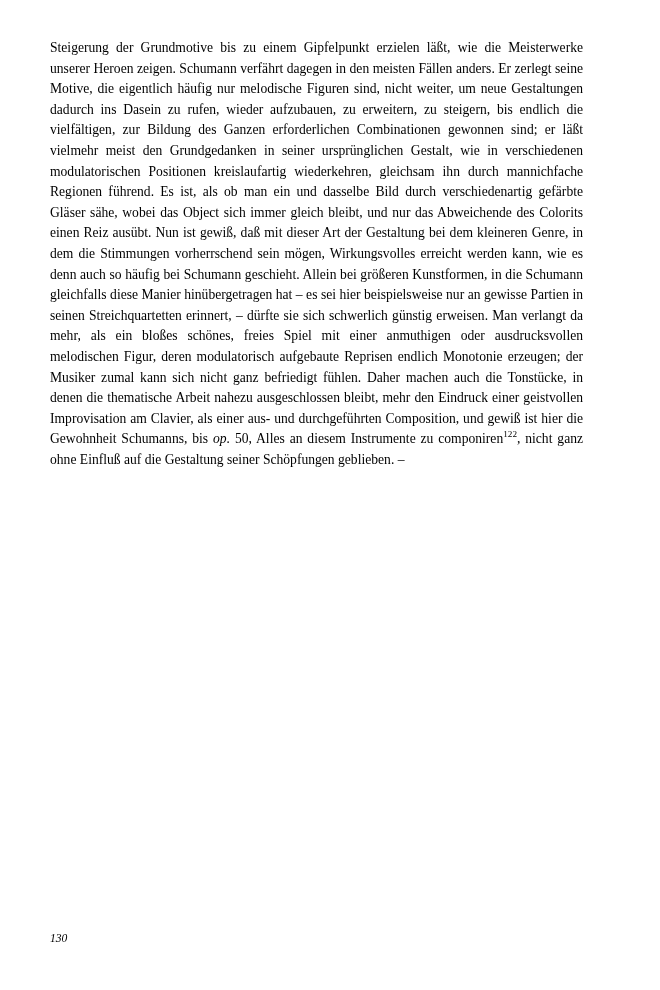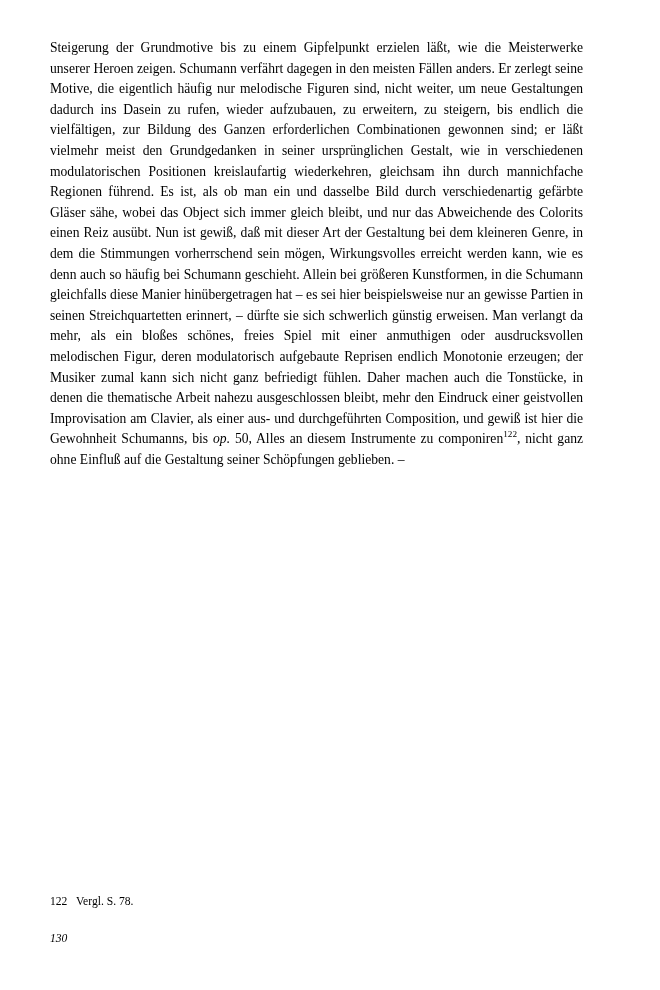--- a/index.html
+++ b/index.html
@@ -67,19 +67,16 @@
 </style>
 </head>
 <body>
 
 <div class="page">
 
   <div class="body-text">
     <p><span>Steigerung der Grundmotive bis zu einem Gipfelpunkt erzielen läßt, wie die Meisterwerke unserer Heroen zeigen. Schumann verfährt dagegen in den meisten Fällen anders. Er zerlegt seine Motive, die eigentlich häufig nur melodische Figuren sind, nicht weiter, um neue Gestaltungen dadurch ins Dasein zu rufen, wieder aufzubauen, zu erweitern, zu steigern, bis endlich die vielfältigen, zur Bildung des Ganzen erforderlichen Combinationen gewonnen sind; er läßt vielmehr meist den Grundgedanken in seiner ursprünglichen Gestalt, wie in verschiedenen modulatorischen Positionen kreislaufartig wiederkehren, gleichsam ihn durch mannichfache Regionen führend. Es ist, als ob man ein und dasselbe Bild durch verschiedenartig gefärbte Gläser sähe, wobei das Object sich immer gleich bleibt, und nur das Abweichende des Colorits einen Reiz ausübt. Nun ist gewiß, daß mit dieser Art der Gestaltung bei dem kleineren Genre, in dem die Stimmungen vorherrschend sein mögen, Wirkungsvolles erreicht werden kann, wie es denn auch so häufig bei Schumann geschieht. Allein bei größeren Kunstformen, in die Schumann gleichfalls diese Manier hinübergetragen hat – es sei hier beispielsweise nur an gewisse Partien in seinen Streichquartetten erinnert, – dürfte sie sich schwerlich günstig erweisen. Man verlangt da mehr, als ein bloßes schönes, freies Spiel mit einer anmuthigen oder ausdrucksvollen melodischen Figur, deren modulatorisch aufgebaute Reprisen endlich Monotonie erzeugen; der Musiker zumal kann sich nicht ganz befriedigt fühlen. Daher machen auch die Tonstücke, in denen die thematische Arbeit nahezu ausgeschlossen bleibt, mehr den Eindruck einer geistvollen Improvisation am Clavier, als einer aus- und durchgeführten Composition, und gewiß ist hier die Gewohnheit Schumanns, bis </span><span class="italic">op.</span><span> 50, Alles an diesem Instrumente zu componiren</span><sup class="fn-marker">122</sup><span>, nicht ganz ohne Einfluß auf die Gestaltung seiner Schöpfungen geblieben. –</span></p>
   </div>
 
-  <div class="footnote">
-    <span class="fn-num">122</span><span>Vergl. S. 78.</span>
-  </div>
 
   <div class="page-number">130</div>
 
 </div>
 
 </body></html>

